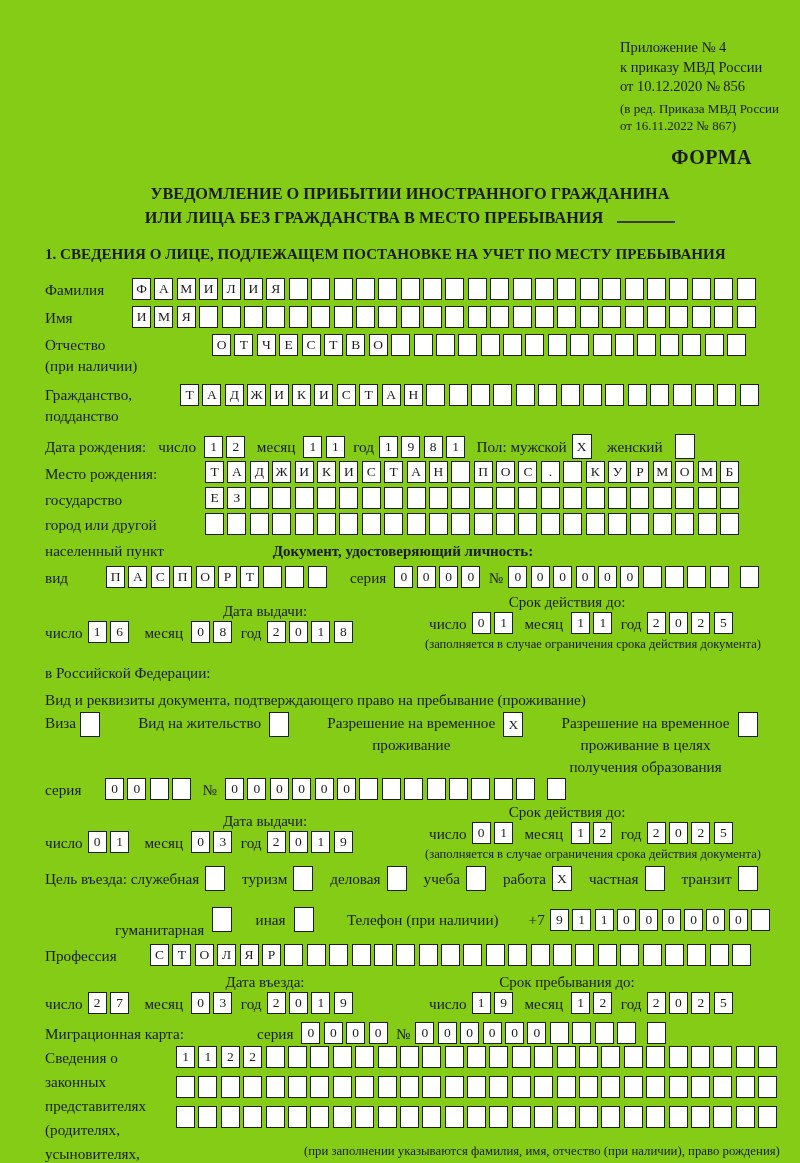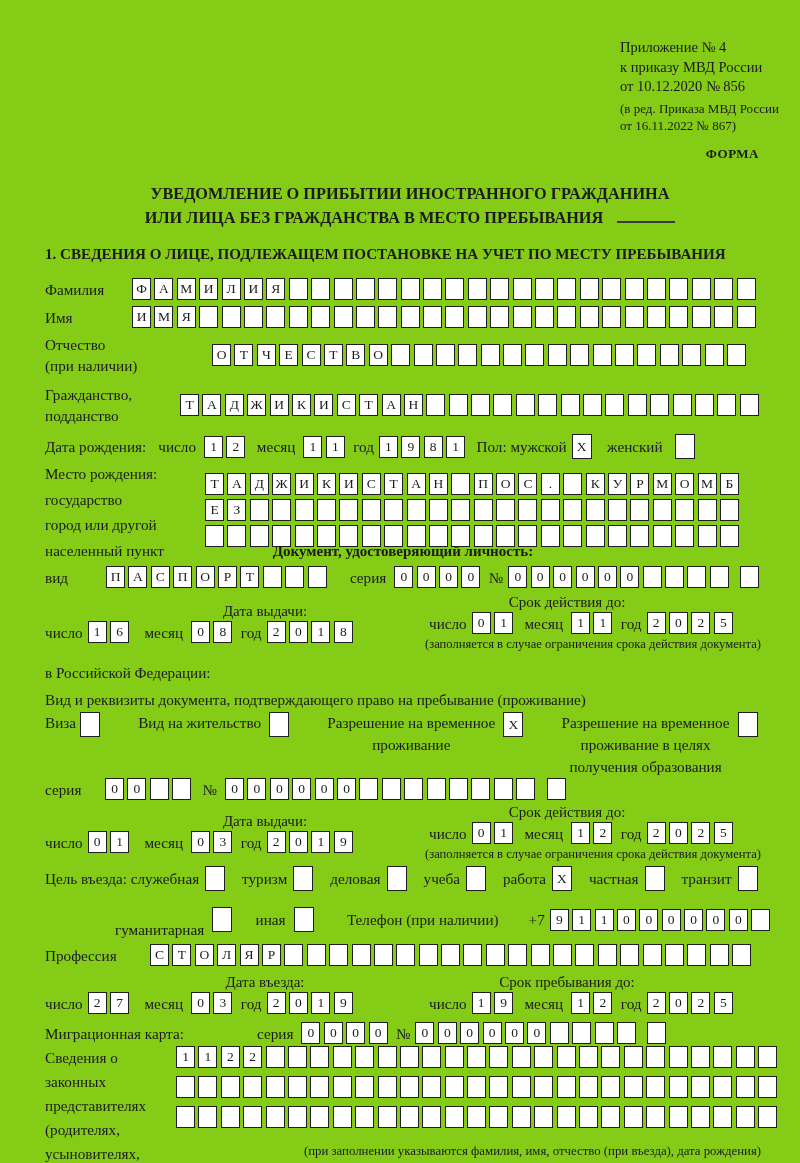--- a/index.html
+++ b/index.html
@@ -4,28 +4,28 @@
 <style>
   * { margin:0; padding:0; box-sizing:border-box; }
   html,body { background:#ffffff; }
   .page {
     position:relative; width:800px; height:1163px; background:#84cc16;
     font-family:"Liberation Serif","DejaVu Serif",serif; color:#1b1b1b; overflow:hidden;
   }
   .appendix { position:absolute; left:620px; top:38px; font-size:14.5px; line-height:19.5px; }
   .appendix .amend { font-size:13px; line-height:17px; }
   .appendix .amend.first { margin-top:3px; }
-  .forma { position:absolute; right:41px; top:146px; font-weight:bold; font-size:13px; letter-spacing:0.5px; }
+  .forma { position:absolute; right:48px; top:146px; font-weight:bold; font-size:20px; letter-spacing:0.5px; }
   .title { position:absolute; top:182px; left:0; width:820px; text-align:center; font-weight:bold; font-size:16.3px; line-height:24px; }
   .t-underline { display:inline-block; width:58px; border-bottom:2.2px solid #3a3a3a; margin-left:14px; height:14px; }
   .section-head { position:absolute; top:246px; left:45px; width:715px; font-weight:bold; font-size:15.1px; }
 
   .form-body { position:absolute; top:278px; left:45px; width:716px; font-size:15.2px; }
   .row { display:flex; align-items:center; }
-  .row.top { align-items:center; }
+  .row.top { align-items:flex-start; }
   .lbl { flex:none; line-height:21px; }
   .cells { display:inline-flex; flex:none; }
   .cell {
     flex:none; width:19px; height:22px; border:1.6px solid #1f1f1f; margin-right:3.4px;
     display:inline-flex; align-items:center; justify-content:center;
     font-size:13.5px; line-height:1; background:#fff;
   }
   .box .cell { width:20px; height:25px; }
   .tail { margin-left:8px; }
   .mb6 { margin-bottom:6px; } .mb8 { margin-bottom:8px; } .mb4 { margin-bottom:4px; } .mb2 { margin-bottom:2px; }
@@ -807,18 +807,18 @@
             <span class="cell"></span>
             <span class="cell"></span>
             <span class="cell"></span>
             <span class="cell"></span>
             <span class="cell"></span>
             <span class="cell"></span>
             <span class="cell"></span>
             <span class="cell"></span>
             <span class="cell"></span>
           </div>
-        <div class="reps-note">(при заполнении указываются фамилия, имя, отчество (при въезда), дата рождения)</div>
+        <div class="reps-note">(при заполнении указываются фамилия, имя, отчество (при наличии), право рождения)</div>
       </div>
     </div>
 
   </div>
 </div>
 
 </body></html>

